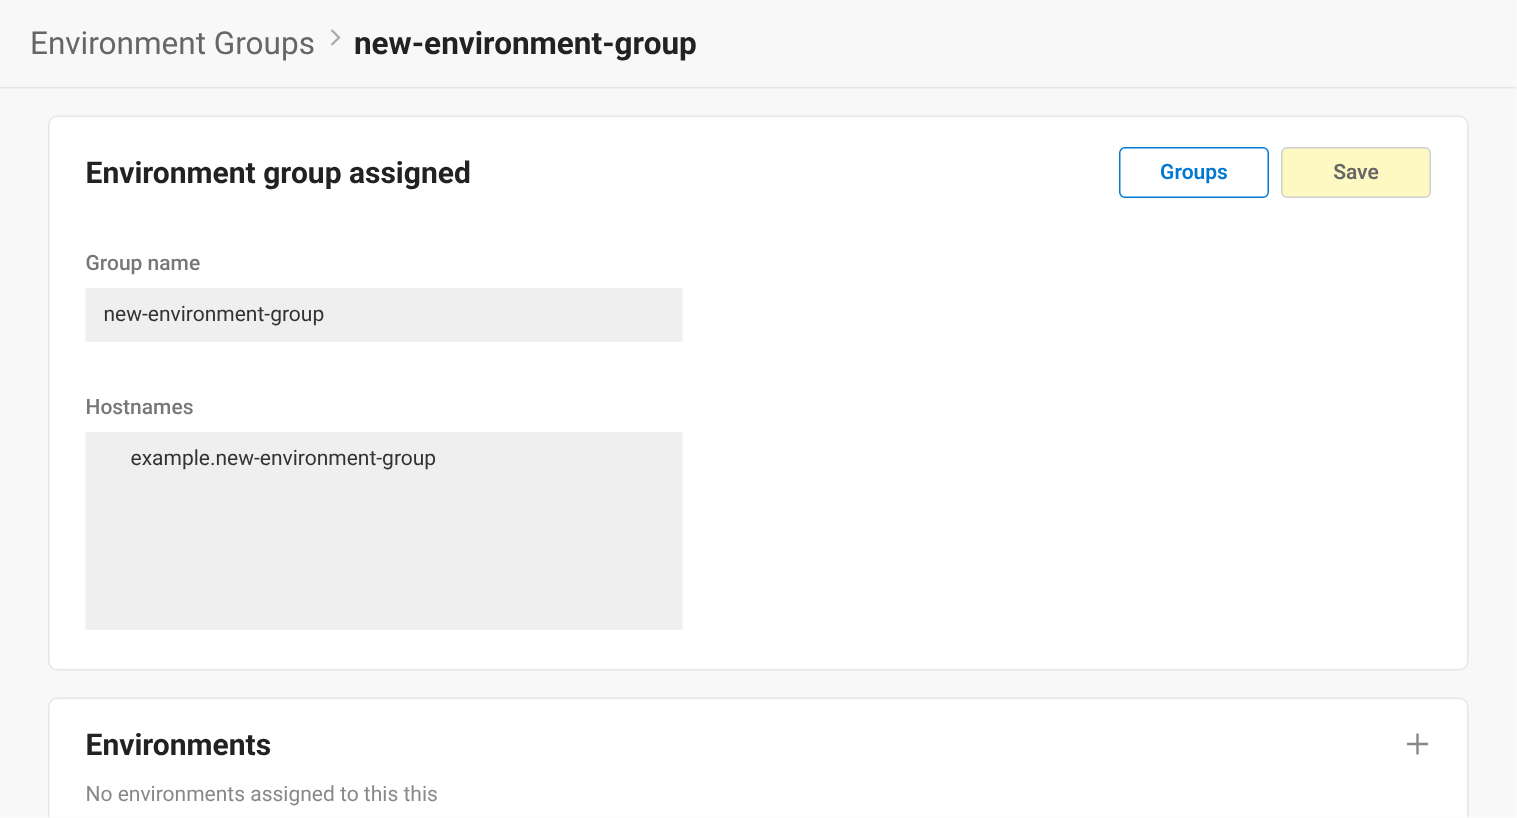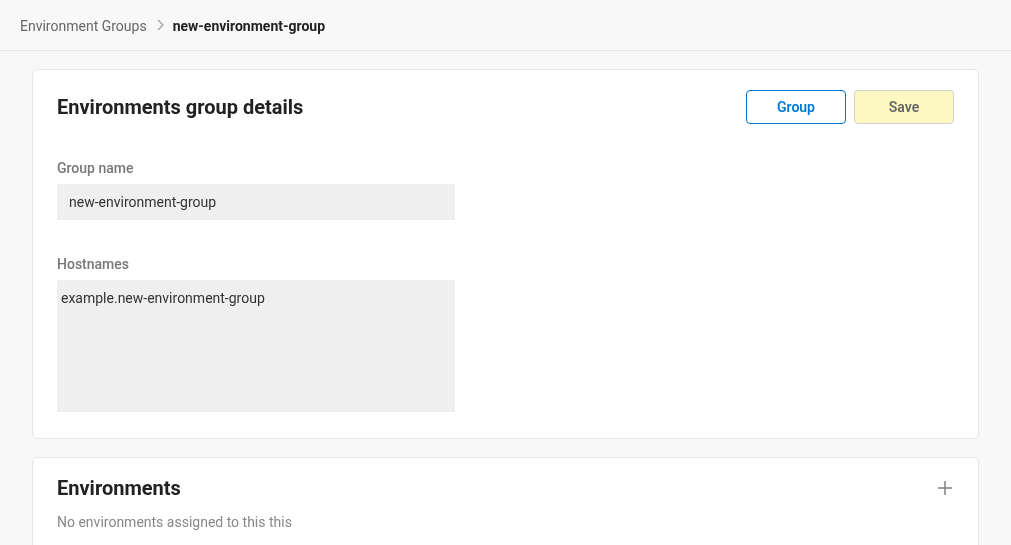--- a/index.html
+++ b/index.html
@@ -16,21 +16,21 @@
       overflow: hidden;
     }
     .header {
       padding: 18px 20px 16px 20px;
       border-bottom: 1px solid #e6e6e6;
       background: #f8f8f8;
     }
     .breadcrumb {
       display: flex;
       align-items: flex-start;
-      font-size: 14px;
+      font-size: 21px;
       gap: 8px;
     }
     .breadcrumb-root {
       color: #666;
       font-weight: 400;
       cursor: pointer;
     }
     .breadcrumb-sep {
       color: #aaa;
       display: inline-flex;
@@ -104,21 +104,21 @@
       padding: 10px 12px;
       font-size: 14px;
       color: #333;
       font-family: inherit;
     }
     .field-textarea {
       width: 398px;
       height: 132px;
       background: #efefef;
       border: none;
-      padding: 10px 4px;
+      padding: 10px 30px;
       font-size: 14px;
       color: #333;
       resize: none;
       font-family: inherit;
     }
     .env-card {
       background: #fff;
       border: 1px solid #e6e6e6;
       border-radius: 6px;
       padding: 18px 24px 20px 24px;
@@ -158,23 +158,23 @@
       </svg>
     </span>
     <span class="breadcrumb-current">new-environment-group</span>
   </div>
 </div>
 
 <div class="content">
 
   <div class="card">
     <div class="card-header">
-      <div class="card-title">Environments group details</div>
+      <div class="card-title">Environment group assigned</div>
       <div class="card-actions">
-        <button class="btn btn-cancel">Group</button>
+        <button class="btn btn-cancel">Groups</button>
         <button class="btn btn-save">Save</button>
       </div>
     </div>
 
     <div class="field">
       <label class="field-label">Group name</label>
       <input type="text" class="field-input" value="new-environment-group" style="">
     </div>
 
     <div class="field" style="margin-bottom:0">

